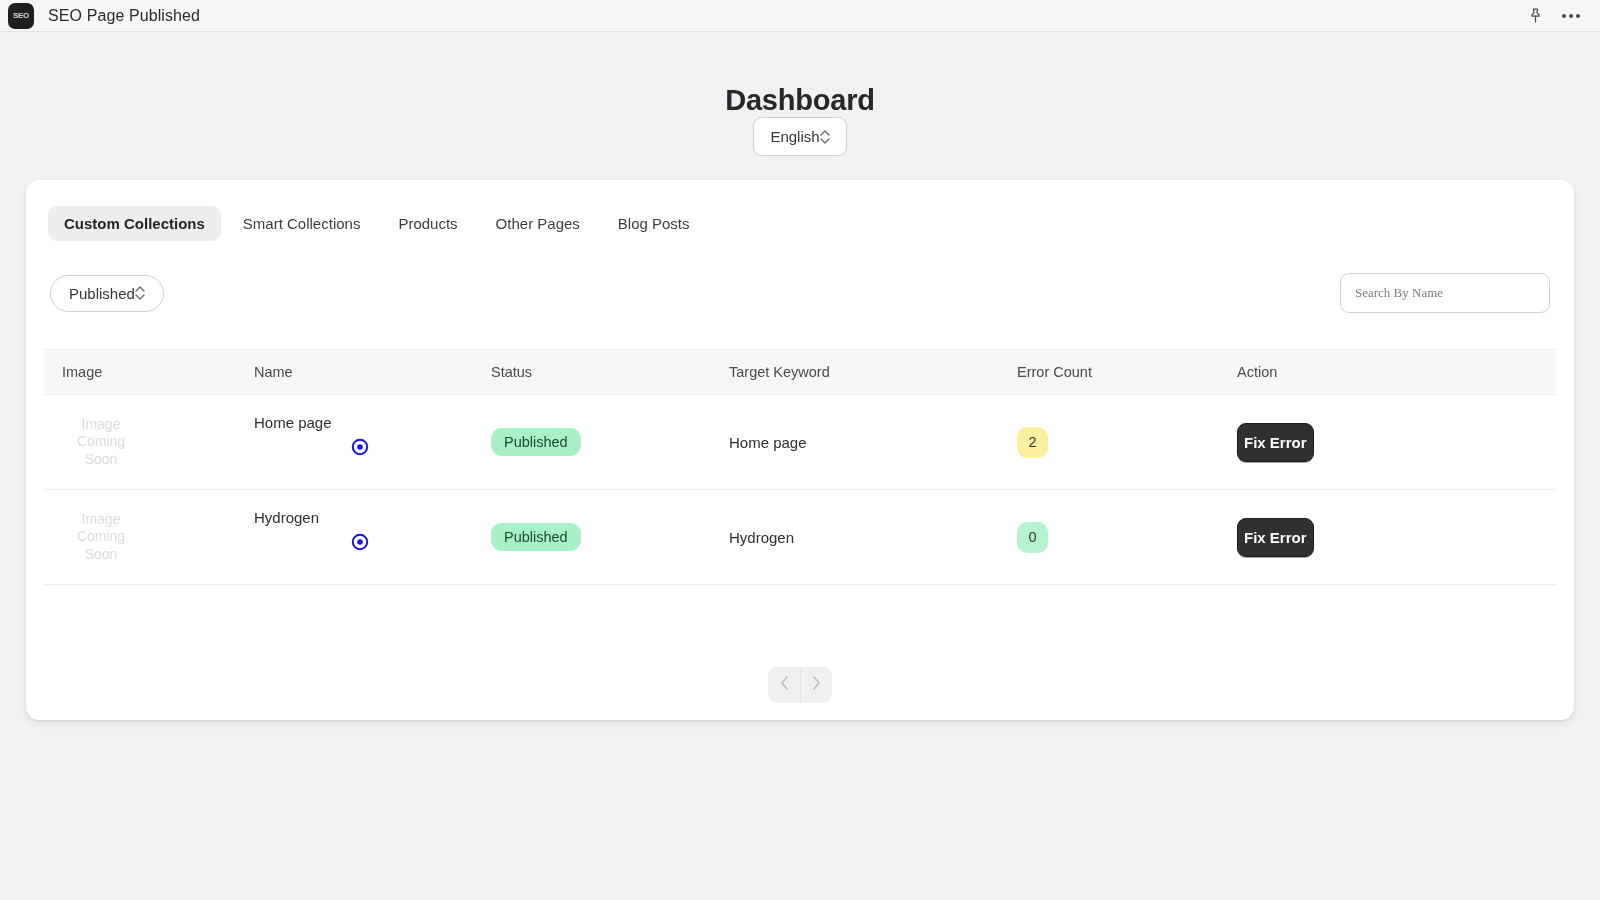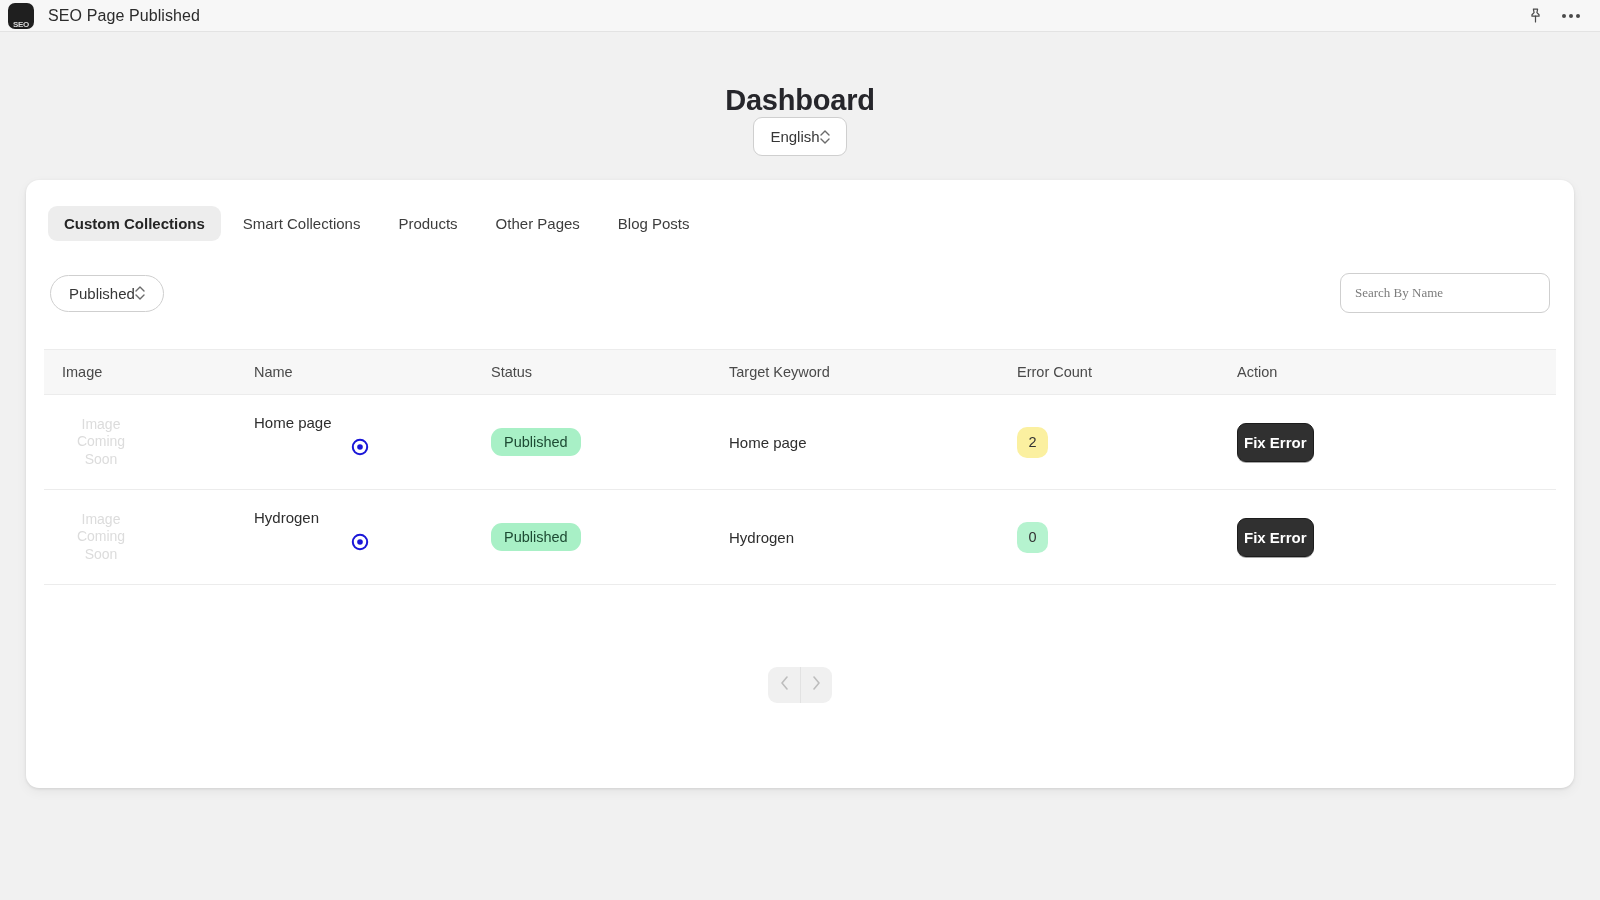--- a/index.html
+++ b/index.html
@@ -18,21 +18,21 @@
     background: #f7f7f7;
     border-bottom: 1px solid #e3e3e3;
     display: flex;
     align-items: center;
     padding: 0 16px 0 8px;
   }
   .app-logo {
     width: 26px; height: 26px;
     border-radius: 7px;
     background: #1f1f1f;
-    display: flex; align-items: flex-end; justify-content: center;
+    display: flex; align-items: center; justify-content: center;
     flex: none;
     overflow: hidden;
   }
   .app-logo span {
     font-size: 8px;
     color: #d8d8d8;
     font-weight: 700;
     letter-spacing: -0.3px;
     line-height: 1;
   }
@@ -88,21 +88,21 @@
     gap: 2px;
     color: #6b6b6b;
   }
   .chev-updown svg { display: block; }
 
   
   .card {
     background: #ffffff;
     border-radius: 13px;
     box-shadow: 0 1px 3px rgba(0,0,0,0.10), 0 4px 12px rgba(0,0,0,0.05);
-    height: 608px;
+    height: 540px;
     padding: 26px 18px 0 18px;
     position: relative;
   }
 
   
   .tabs {
     display: flex;
     align-items: center;
     gap: 6px;
     padding: 0 4px;

